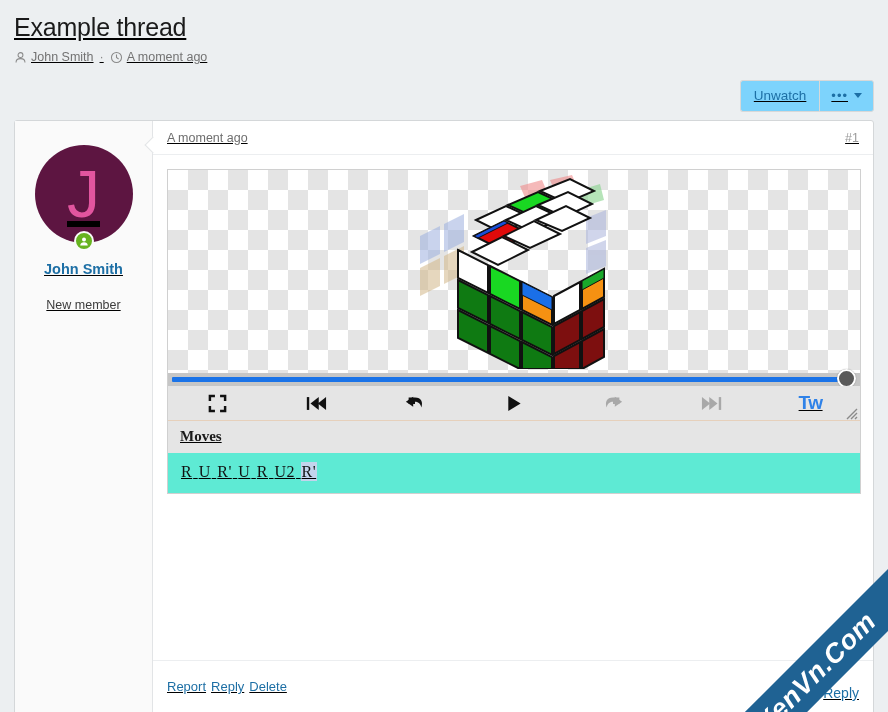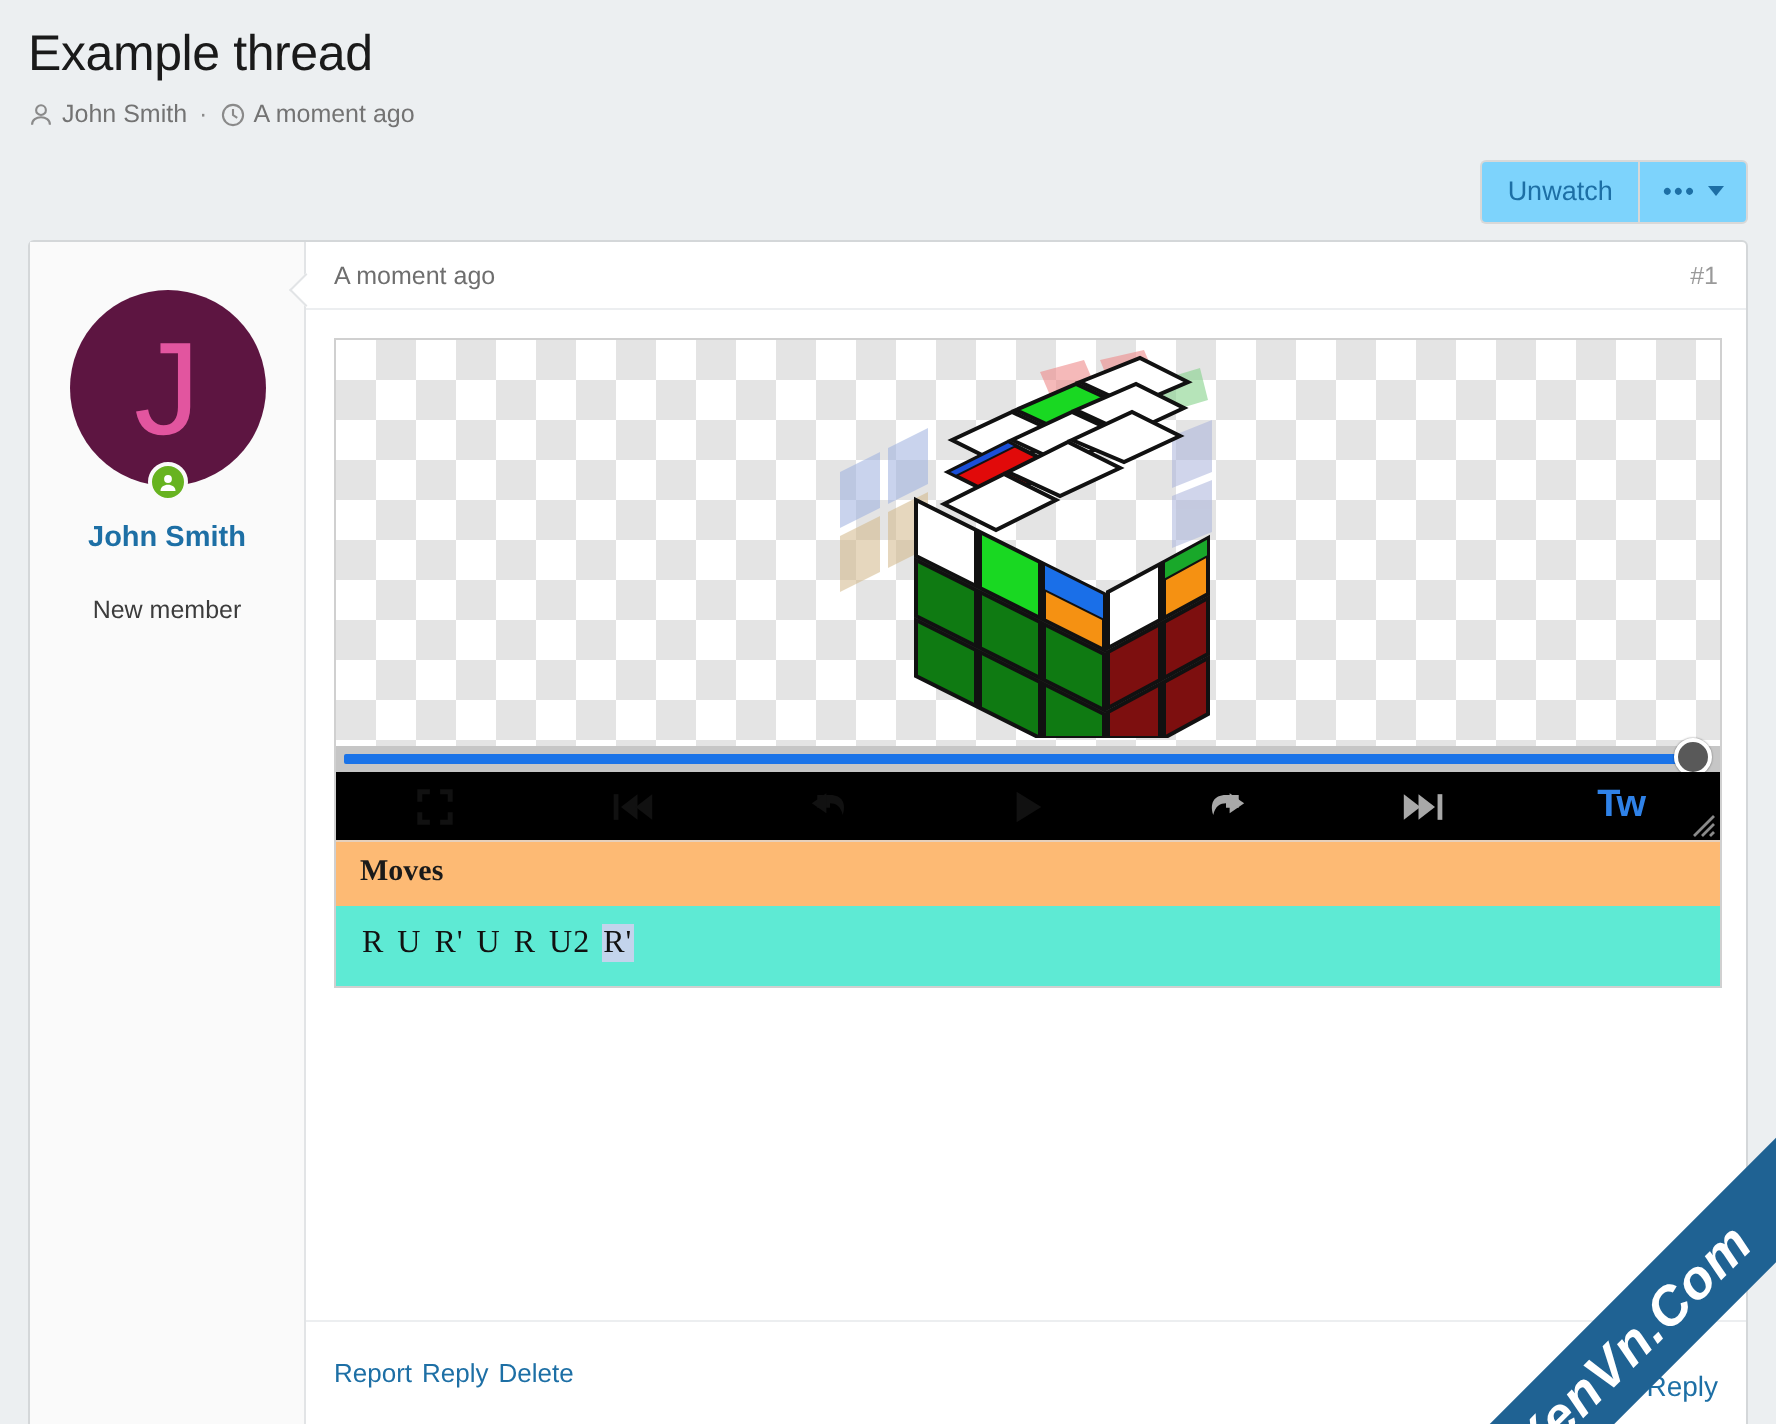--- a/index.html
+++ b/index.html
@@ -8,20 +8,21 @@
     width: 888px; height: 712px;
     background: #ffffff;
     font-family: "Liberation Sans", sans-serif;
     overflow: hidden;
   }
   .page {
     position: relative;
     width: 888px; height: 712px;
     background: #eceff1;
     overflow: hidden;
+    text-decoration: underline;
   }
 
   
   .page-head {
     padding: 12px 14px 0 14px;
     background: #eceff1;
   }
   .thread-title {
     font-size: 25px;
     font-weight: 400;
@@ -199,21 +200,21 @@
     right: 4px; top: -4px;
     width: 19px; height: 19px;
     border-radius: 50%;
     background: #595959;
     border: 2px solid #fff;
     box-shadow: 0 0 1px rgba(0,0,0,.5);
     cursor: pointer;
   }
   .controls {
     height: 34px;
-    background: #000000;
+    background: #e5e5e5;
     display: flex;
     align-items: center;
     position: relative;
   }
   .ctl {
     flex: 1;
     display: flex;
     align-items: center;
     justify-content: center;
     cursor: pointer;
@@ -229,21 +230,21 @@
   }
   .resize-grip {
     position: absolute;
     right: 2px; bottom: 1px;
     width: 13px; height: 13px;
     cursor: nwse-resize;
   }
 
   
   .moves-head {
-    background: #fdba74;
+    background: #e5e5e5;
     border-top: 1px solid #e6d0bb;
     padding: 7px 12px 8px 12px;
     font-family: "Liberation Serif", serif;
     font-weight: bold;
     font-size: 15px;
     color: #1a1a1a;
   }
   .moves-body {
     background: #5eead4;
     padding: 10px 12px 12px 12px;

